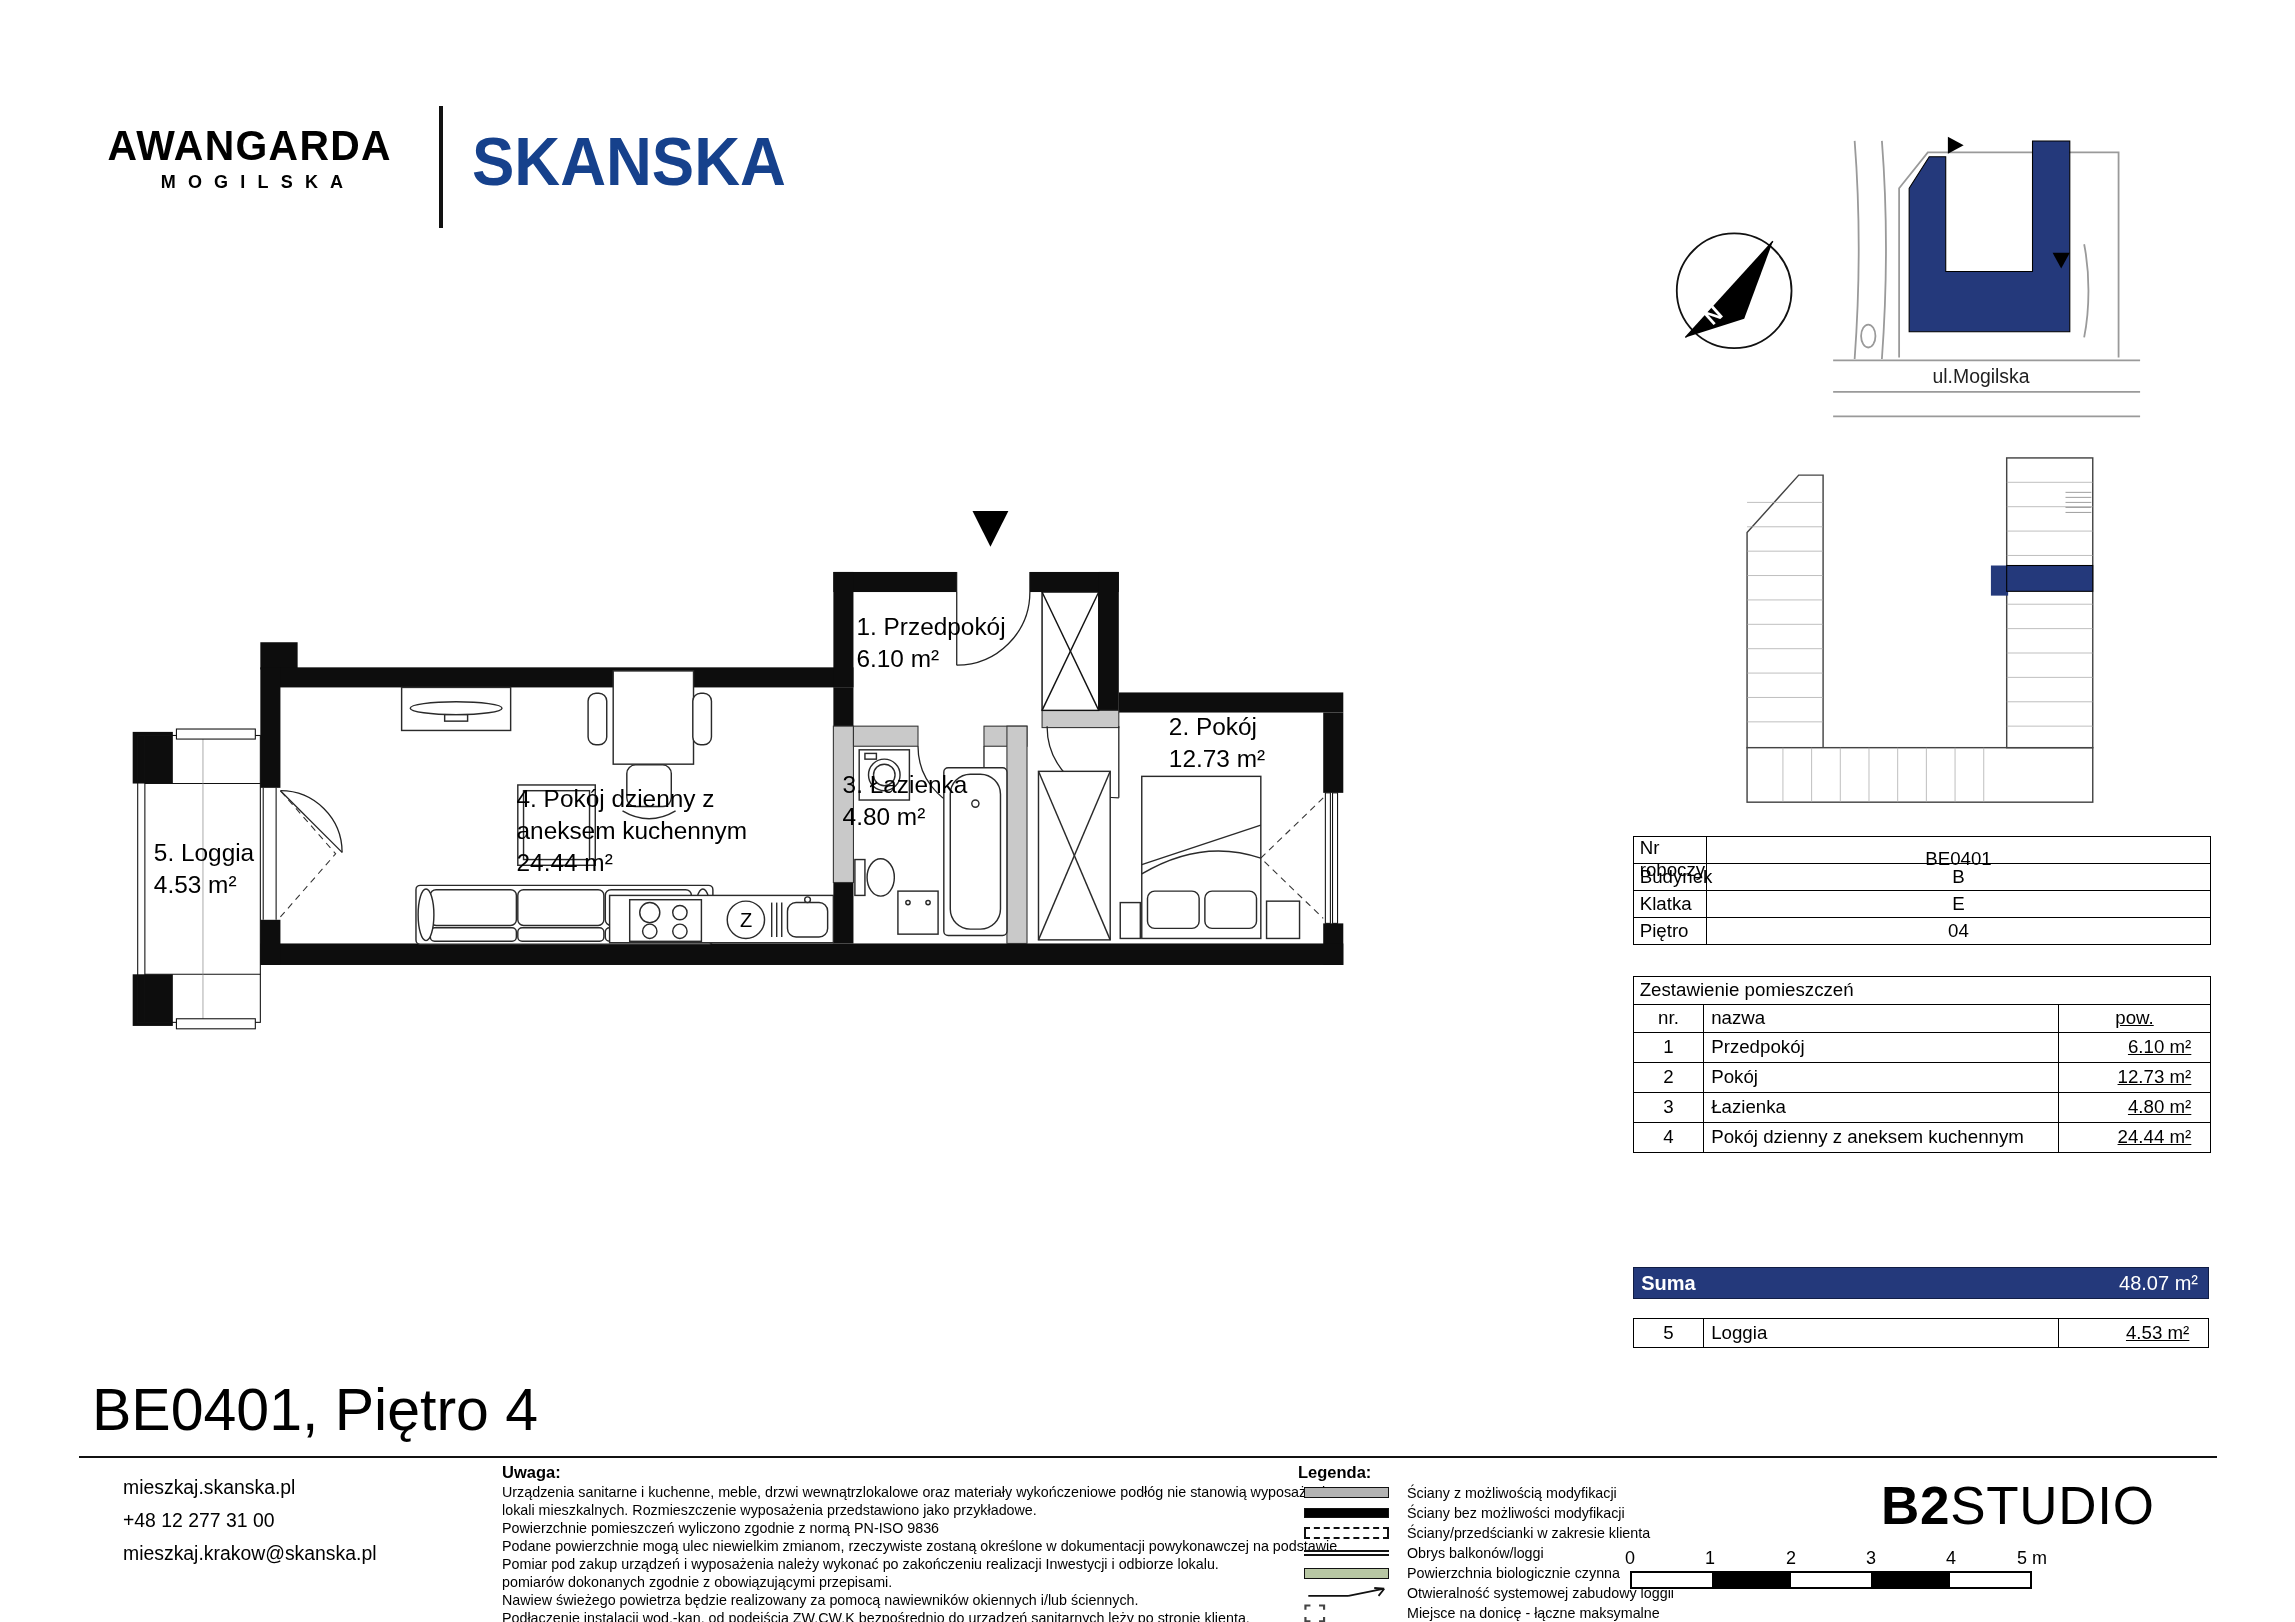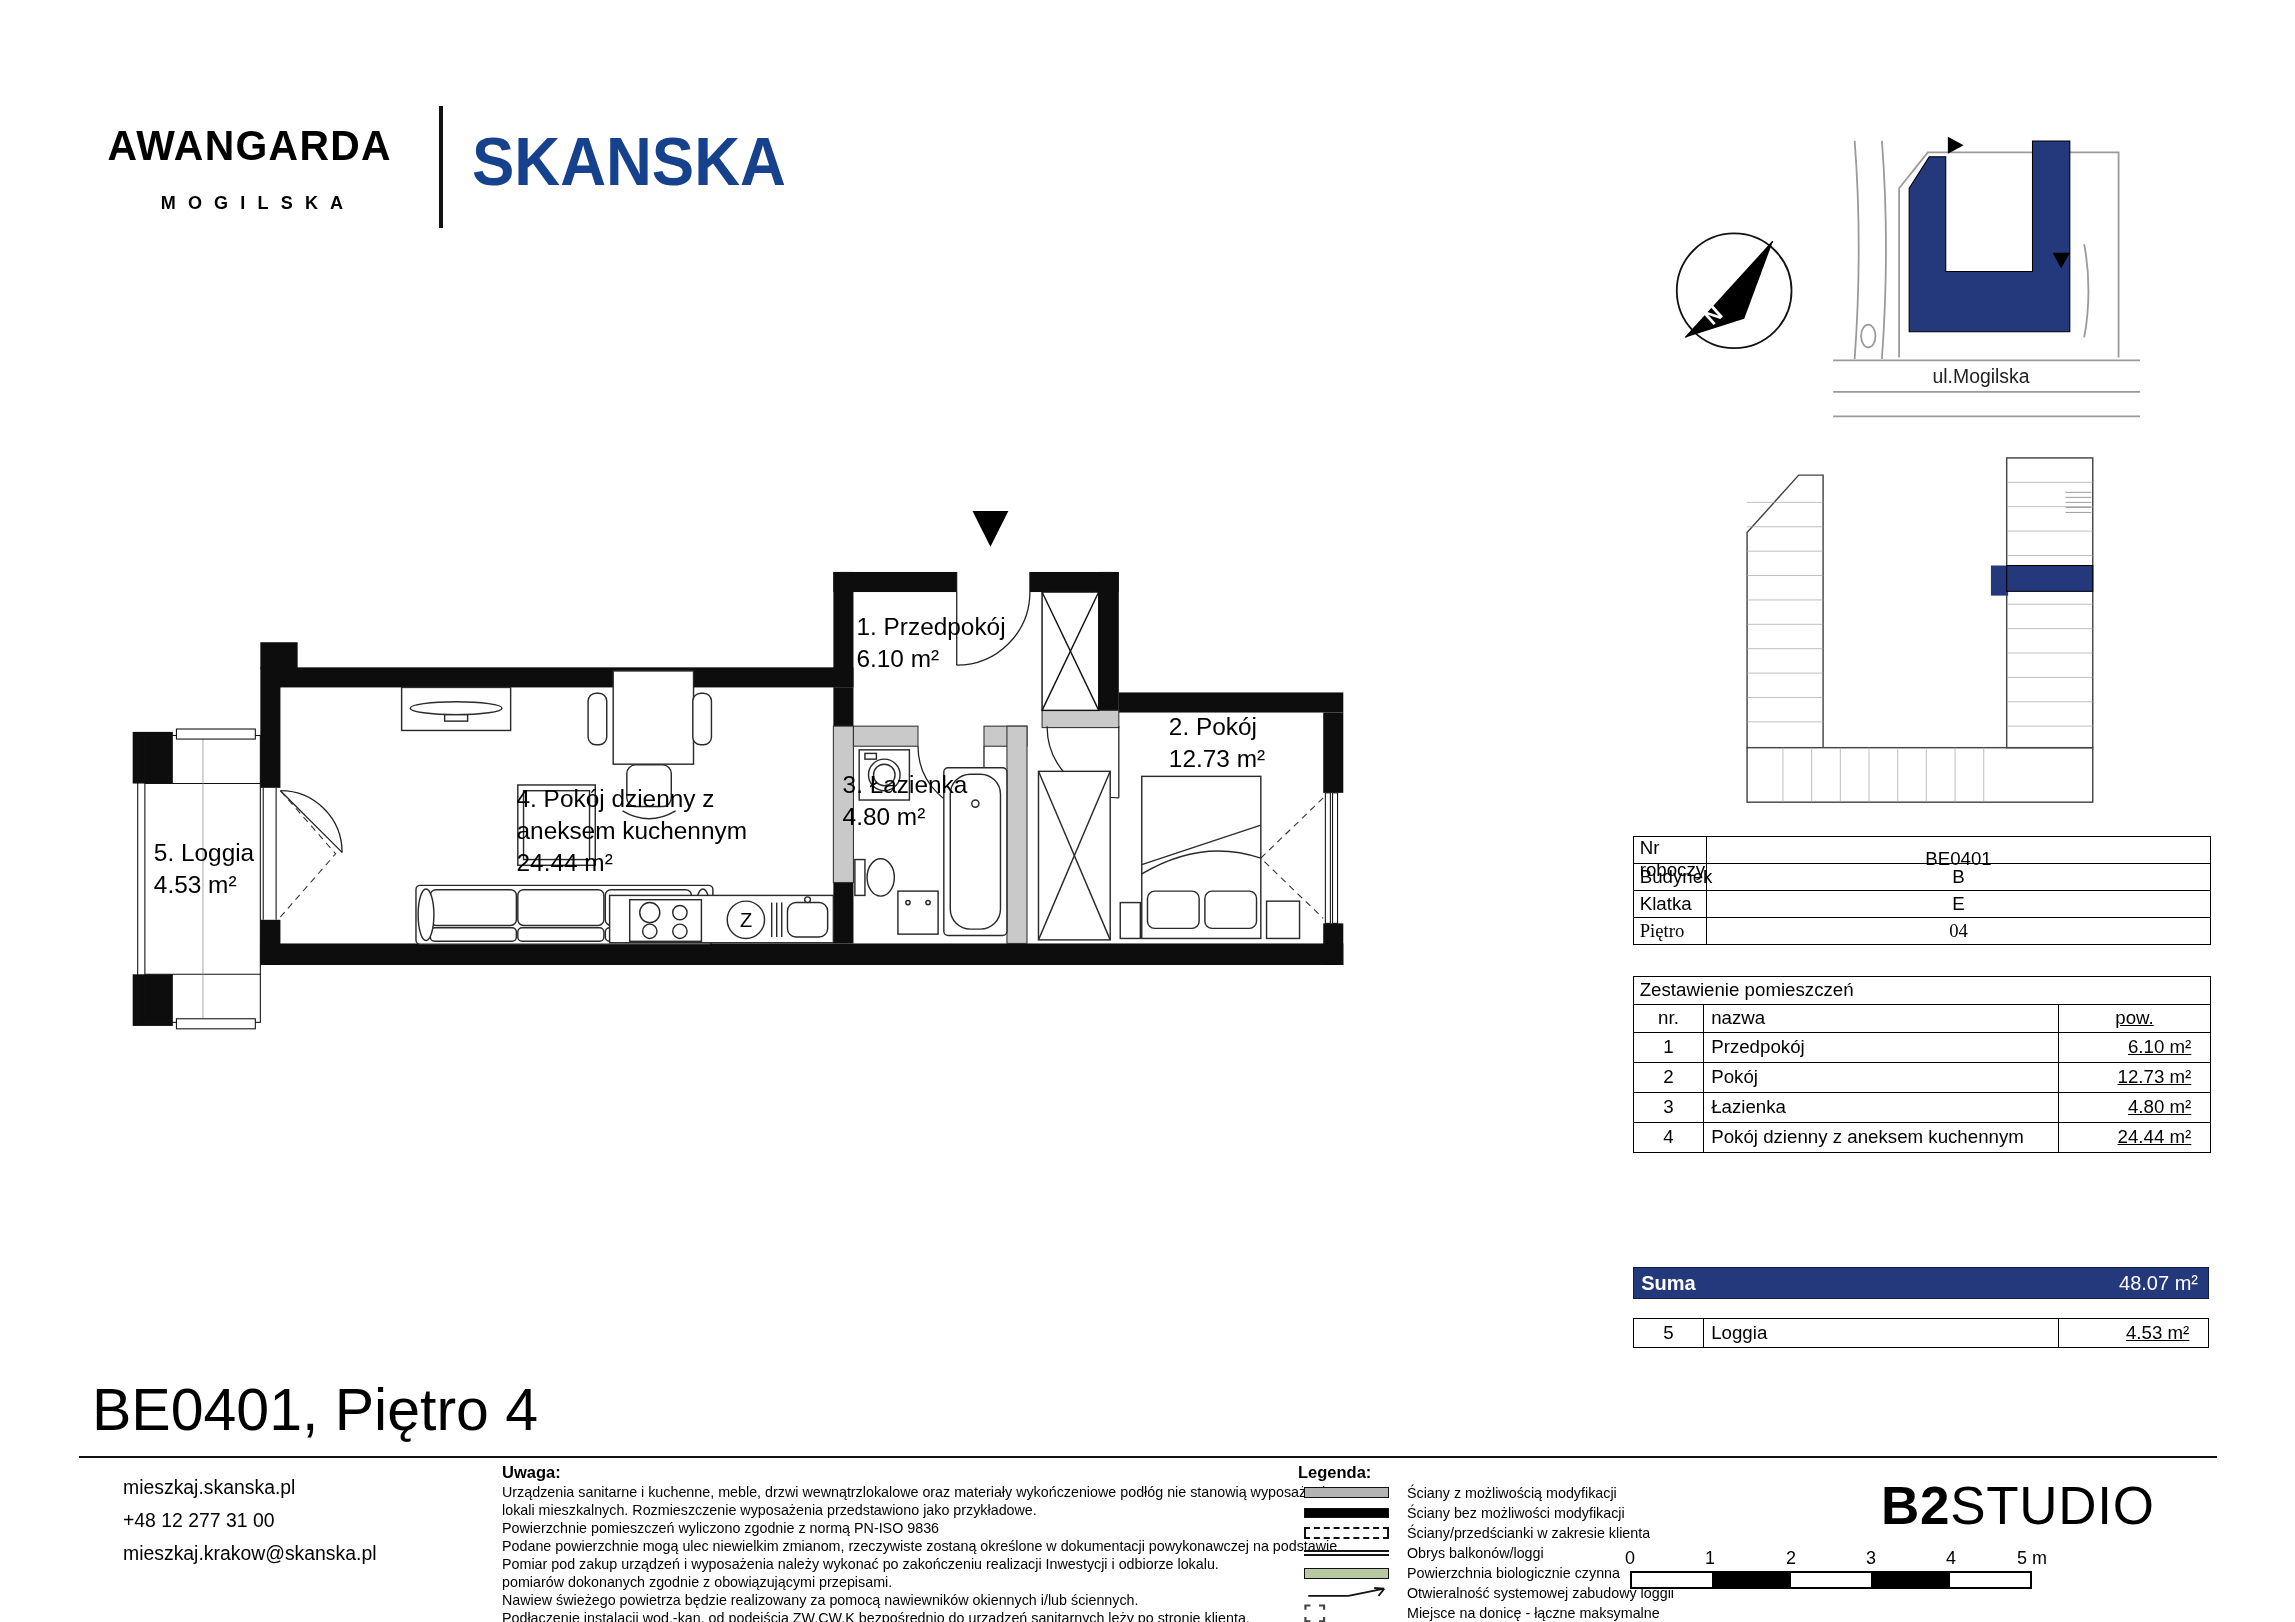--- a/index.html
+++ b/index.html
@@ -3,42 +3,42 @@
 <meta charset="utf-8">
 <style>
   html,body{margin:0;padding:0;background:#e8e8e8;}
   .page{position:relative;width:2295px;height:1623px;background:#ffffff;
         font-family:"Liberation Sans",sans-serif;color:#000;overflow:hidden;}
   svg.overlay{position:absolute;left:0;top:0;width:2295px;height:1623px;}
 
   
   .brand{position:absolute;left:93px;top:121px;width:330px;text-align:center;}
   .brand-top{font-size:43px;font-weight:700;letter-spacing:1.4px;transform:scaleX(.95);transform-origin:left;white-space:nowrap;}
-  .brand-sub{margin-top:23px;font-size:18px;font-weight:600;letter-spacing:12.2px;white-space:nowrap;}
+  .brand-sub{margin-top:2px;font-size:18px;font-weight:600;letter-spacing:12.2px;white-space:nowrap;}
   .brand-divider{position:absolute;left:439px;top:106px;width:3.6px;height:122px;background:#111;}
   .developer{position:absolute;left:472px;top:122px;font-size:69px;font-weight:800;color:#16418c;
              letter-spacing:0px;transform:scaleX(.92);transform-origin:left;white-space:nowrap;}
 
   
   .street-label{position:absolute;left:1981px;top:376px;transform:translate(-50%,-50%);
                 font-size:19.4px;color:#222;}
   .compass-n{position:absolute;left:1714px;top:316px;transform:translate(-50%,-50%) rotate(-42deg);
              font-size:21.5px;font-weight:700;color:#fff;}
 
   
   .plan-label{position:absolute;transform:translate(-50%,-50%);
               font-size:24.4px;line-height:1.32;white-space:nowrap;}
   .plan-label .ln{display:block;}
   .plan-label.wrap{white-space:normal;width:265px;}
   .z-sym{position:absolute;left:746px;top:920px;transform:translate(-50%,-50%);font-size:20px;}
 
   
   .info-table{position:absolute;left:1633px;top:836px;width:576px;border:1.4px solid #000;font-size:18.7px;}
   .info-row{display:grid;grid-template-columns:73px 1fr;height:26px;border-bottom:1.4px solid #000;}
-  .info-row:last-child{border-bottom:none;font-family:Liberation Serif, serif;}
+  .info-row:last-child{border-bottom:none;}
   .info-row .lbl{border-right:1.4px solid #000;display:flex;align-items:center;padding-left:5.7px;}
   .info-row .val{display:flex;align-items:center;justify-content:center;}
 
   .rooms-table{position:absolute;left:1633px;top:976px;width:576px;border:1.4px solid #000;font-size:18.7px;}
   .rt-title{height:26.5px;display:flex;align-items:center;padding-left:5.7px;border-bottom:1.4px solid #000;}
   .rt-head,.rt-row{display:grid;grid-template-columns:70px 355px 1fr;border-bottom:1.4px solid #000;}
   .rt-row:last-child{border-bottom:none;}
   .rt-head>div,.rt-row>div{display:flex;align-items:center;height:27px;}
   .rt-row>div{height:29px;}
   .c-nr{justify-content:center;border-right:1.4px solid #000;}

